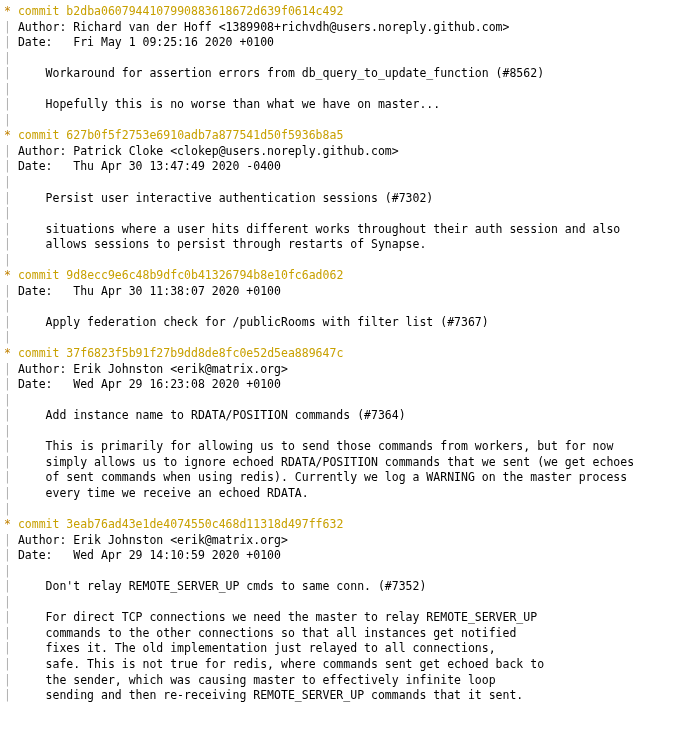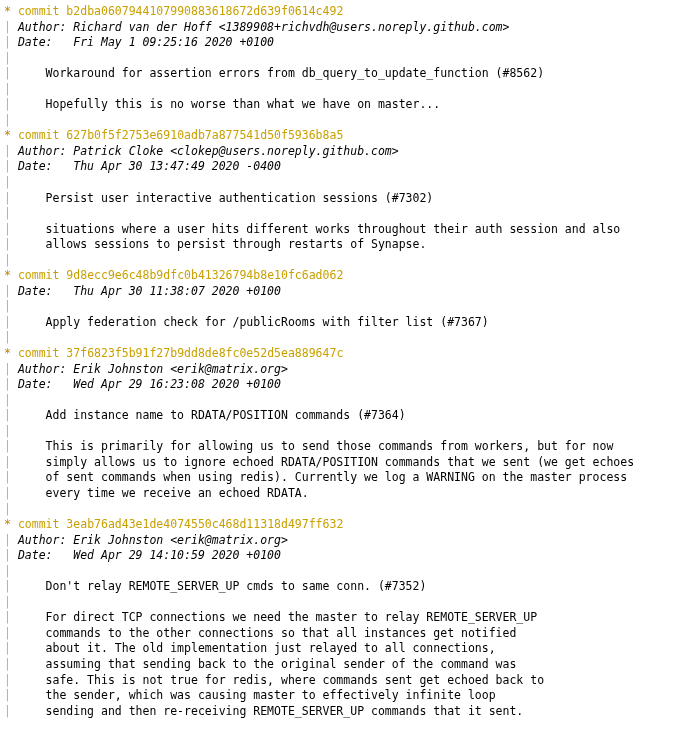--- a/index.html
+++ b/index.html
@@ -32,21 +32,20 @@
   }
   .commit-kw {
     color: #c8a000;
     margin-top: 17px;
   }
   .commit-hash {
     color: #c8a000;
   }
   .meta {
     color: #000000;
-    font-style: italic;
   }
   .msg {
     color: #000000;
   }
 </style>
 </head>
 <body>
 
 <div id="log">
     <div class="line"><span class="star">*</span><span> </span><span class="commit-kw">commit</span><span> </span><span class="commit-hash">b2dba0607944107990883618672d639f0614c492</span></div>
@@ -83,18 +82,17 @@
     <div class="line"><span class="graph">|</span><span> </span><span class="msg">    every time we receive an echoed RDATA.</span></div>
     <div class="line"><span class="graph">|</span><span> </span><span class="msg"></span></div>
     <div class="line"><span class="star">*</span><span> </span><span class="commit-kw">commit</span><span> </span><span class="commit-hash">3eab76ad43e1de4074550c468d11318d497ff632</span></div>
     <div class="line"><span class="graph">|</span><span> </span><span class="meta">Author: Erik Johnston &lt;erik@matrix.org&gt;</span></div>
     <div class="line"><span class="graph">|</span><span> </span><span class="meta">Date:   Wed Apr 29 14:10:59 2020 +0100</span></div>
     <div class="line"><span class="graph">|</span><span> </span><span class="msg"></span></div>
     <div class="line"><span class="graph">|</span><span> </span><span class="msg">    Don't relay REMOTE_SERVER_UP cmds to same conn. (#7352)</span></div>
     <div class="line"><span class="graph">|</span><span> </span><span class="msg"></span></div>
     <div class="line"><span class="graph">|</span><span> </span><span class="msg">    For direct TCP connections we need the master to relay REMOTE_SERVER_UP</span></div>
     <div class="line"><span class="graph">|</span><span> </span><span class="msg">    commands to the other connections so that all instances get notified</span></div>
-    <div class="line"><span class="graph">|</span><span> </span><span class="msg">    about it. The old implementation just relayed to all connections,</span></div>
-    <div class="line"><span class="graph">|</span><span> </span><span class="msg">    assuming that sending back to the original sender of the command was</span></div>
+    <div class="line"><span class="graph">|</span><span> </span><span class="msg">    fixes it. The old implementation just relayed to all connections,</span></div>
     <div class="line"><span class="graph">|</span><span> </span><span class="msg">    safe. This is not true for redis, where commands sent get echoed back to</span></div>
     <div class="line"><span class="graph">|</span><span> </span><span class="msg">    the sender, which was causing master to effectively infinite loop</span></div>
     <div class="line"><span class="graph">|</span><span> </span><span class="msg">    sending and then re-receiving REMOTE_SERVER_UP commands that it sent.</span></div>
   </div>
 
 </body></html>

